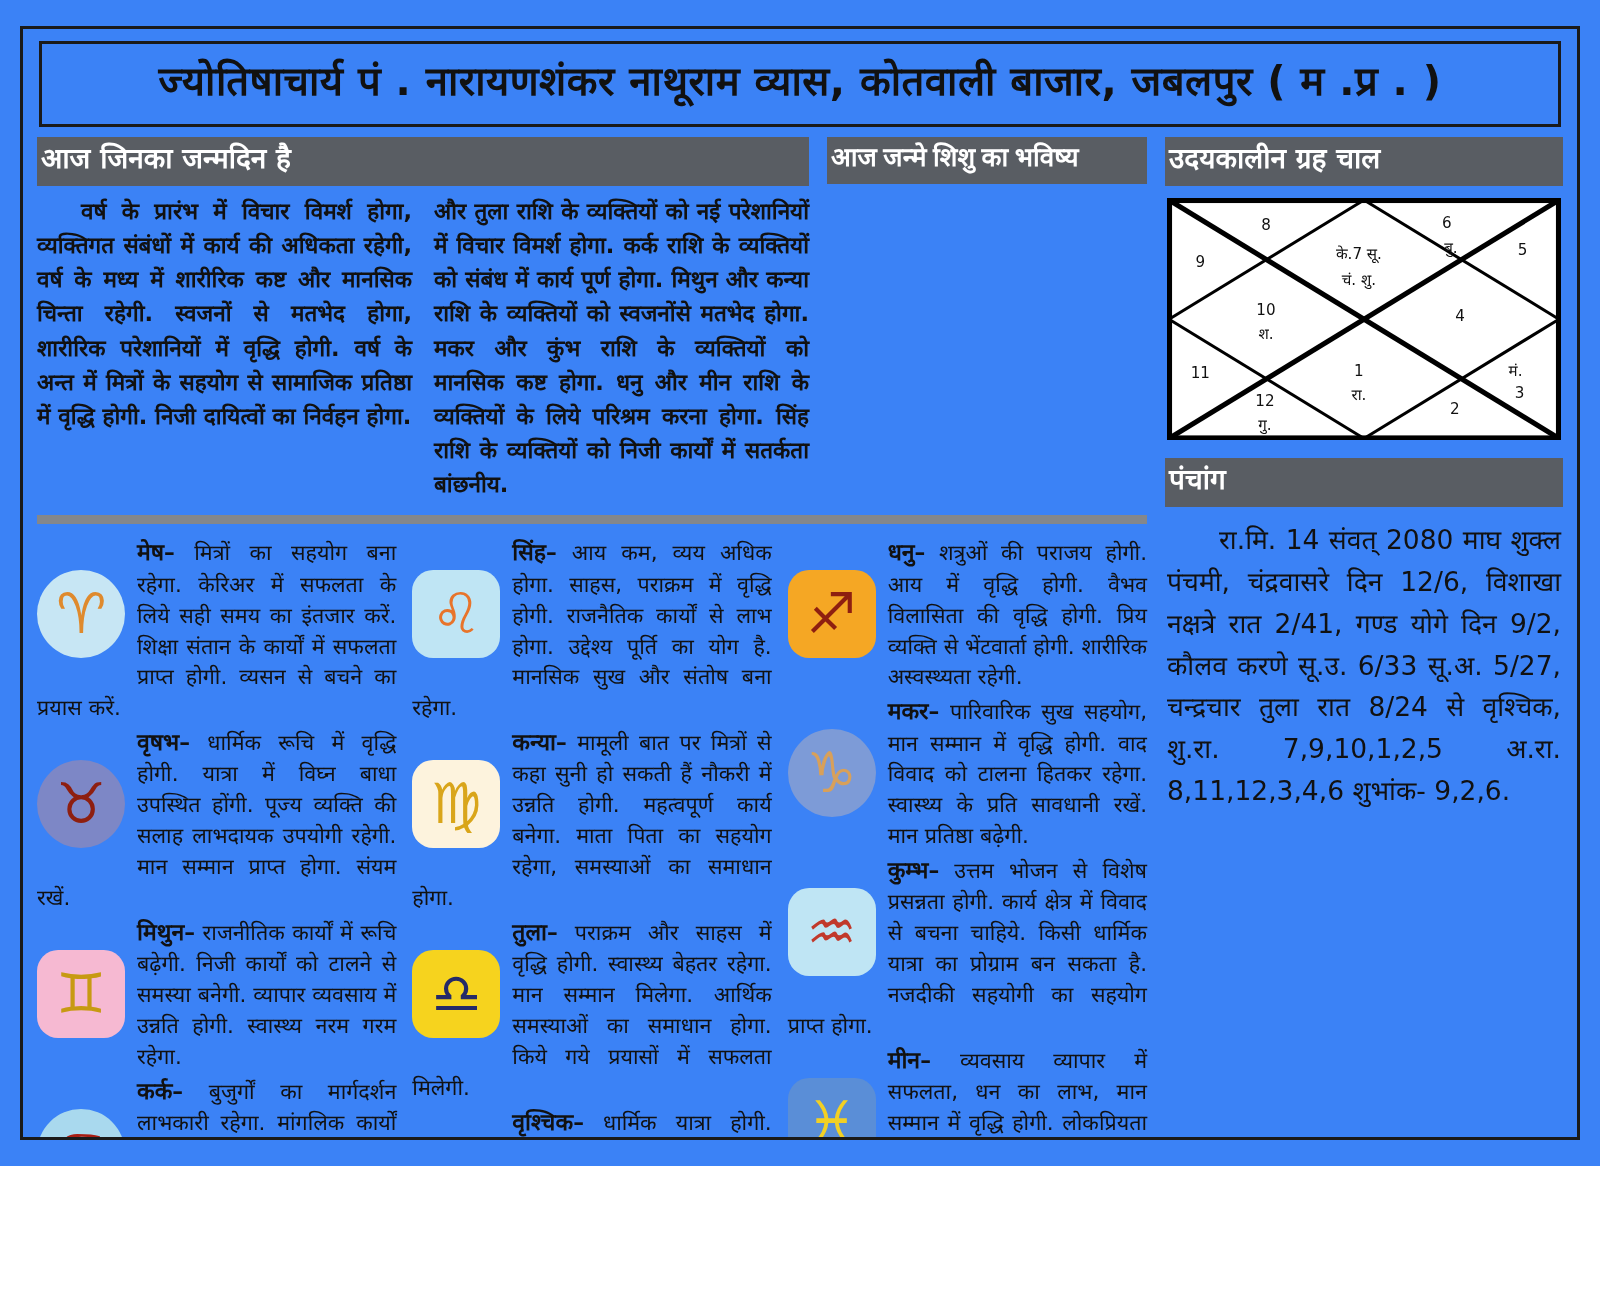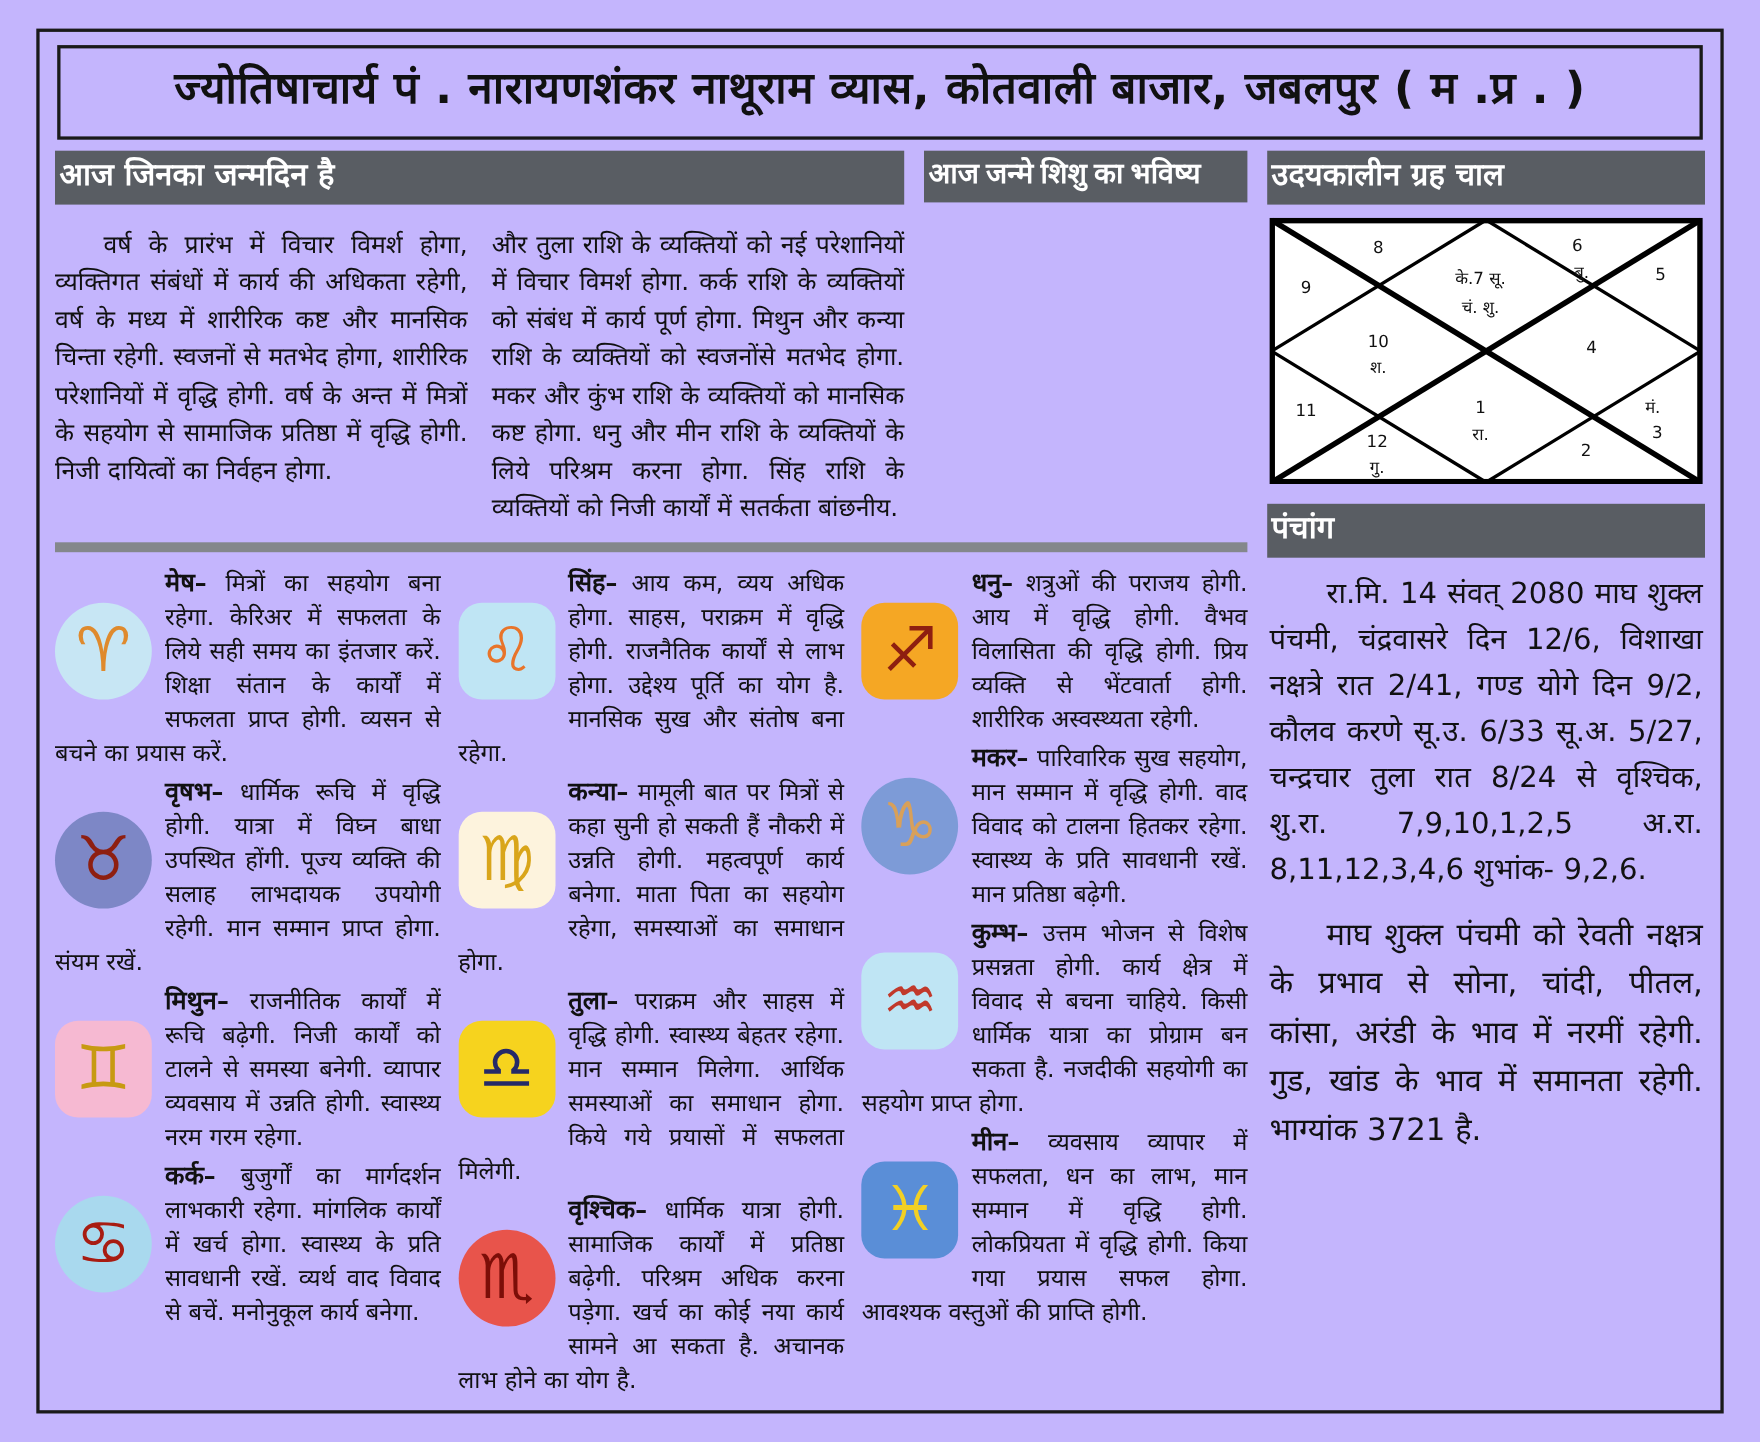--- a/index.html
+++ b/index.html
@@ -2,21 +2,21 @@
 <html lang="hi" style="--hdr-bg: #595d63; --hdr-fg: #ffffff; --divider: #84878b; --body-text: #111111; --border: #1a1a1a;"><head>
 <meta charset="utf-8">
 <style>
   * { margin:0; padding:0; box-sizing:border-box; }
   html,body { background:#ffffff; }
   body {
     width:1600px; height:1311px;
     font-family:"DejaVu Sans","Liberation Sans",sans-serif;
     color:var(--body-text,#111);
   }
-  .sheet { width:1600px; height:1311px; padding:26px 33px; background:#c4b5fd; }
+  .sheet { width:1600px; height:1166px; padding:26px 20px; background:#3b82f6; }
   .page {
     width:100%; height:100%;
     border:3px solid var(--border,#1a1a1a);
     padding:8px 14px 10px;
     overflow:hidden;
   }
   .masthead {
     border:3px solid var(--border,#1a1a1a);
     margin:4px 2px 10px;
     text-align:center;
@@ -34,21 +34,21 @@
     color:var(--hdr-fg,#fff);
     font-weight:bold;
     font-size:28px;
     padding:7px 4px 11px;
     line-height:1.1;
   }
   .top-row { display:flex; gap:18px; }
   .janmdin { flex:0 0 772px; width:772px; }
   .shishu  { flex:1 1 auto; min-width:0; }
 
-  .two-col { display:flex; gap:22px; margin-top:20px; }
+  .two-col { display:flex; gap:22px; margin-top:8px;font-weight:bold; }
   .two-col .col { flex:1 1 0; }
   .body-22 { font-size:22.5px; line-height:1.52; text-align:justify; }
   .indent  { text-indent:44px; }
   .shishu-body { font-size:26.5px; line-height:1.5; text-align:justify; margin-top:12px; }
 
   .divider { height:9px; background:var(--divider,#84878b); margin:14px 0 12px; }
 
   .rashi-grid { display:flex; gap:16px; }
   .rashi-col  { flex:1 1 0; min-width:0; }
   .entry { font-size:21.5px; line-height:1.44; text-align:justify; margin-bottom:2px; }
@@ -184,18 +184,17 @@
                 <text x="285" y="214">2</text>
                 <text x="345" y="176">मं.</text>
                 <text x="349" y="198">3</text>
               </g>
           </svg>
         </div>
 
         <div class="bar">पंचांग</div>
         <p class="rail-body rail-indent">रा.मि. 14 संवत् 2080 माघ शुक्ल पंचमी, चंद्रवासरे दिन 12/6, विशाखा नक्षत्रे रात 2/41, गण्ड योगे दिन 9/2, कौलव करणे सू.उ. 6/33 सू.अ. 5/27, चन्द्रचार तुला रात 8/24 से वृश्चिक, शु.रा. 7,9,10,1,2,5 अ.रा. 8,11,12,3,4,6 शुभांक- 9,2,6.</p>
 
-        <p class="rail-body rail-indent" style="font-size:28px;">माघ शुक्ल पंचमी को रेवती नक्षत्र के प्रभाव से सोना, चांदी, पीतल, कांसा, अरंडी के भाव में नरमीं रहेगी. गुड, खांड के भाव में समानता रहेगी. भाग्यांक 3721 है.</p>
       </div>
     </div>
 
   </div>
 </div>
 
 </body></html>

